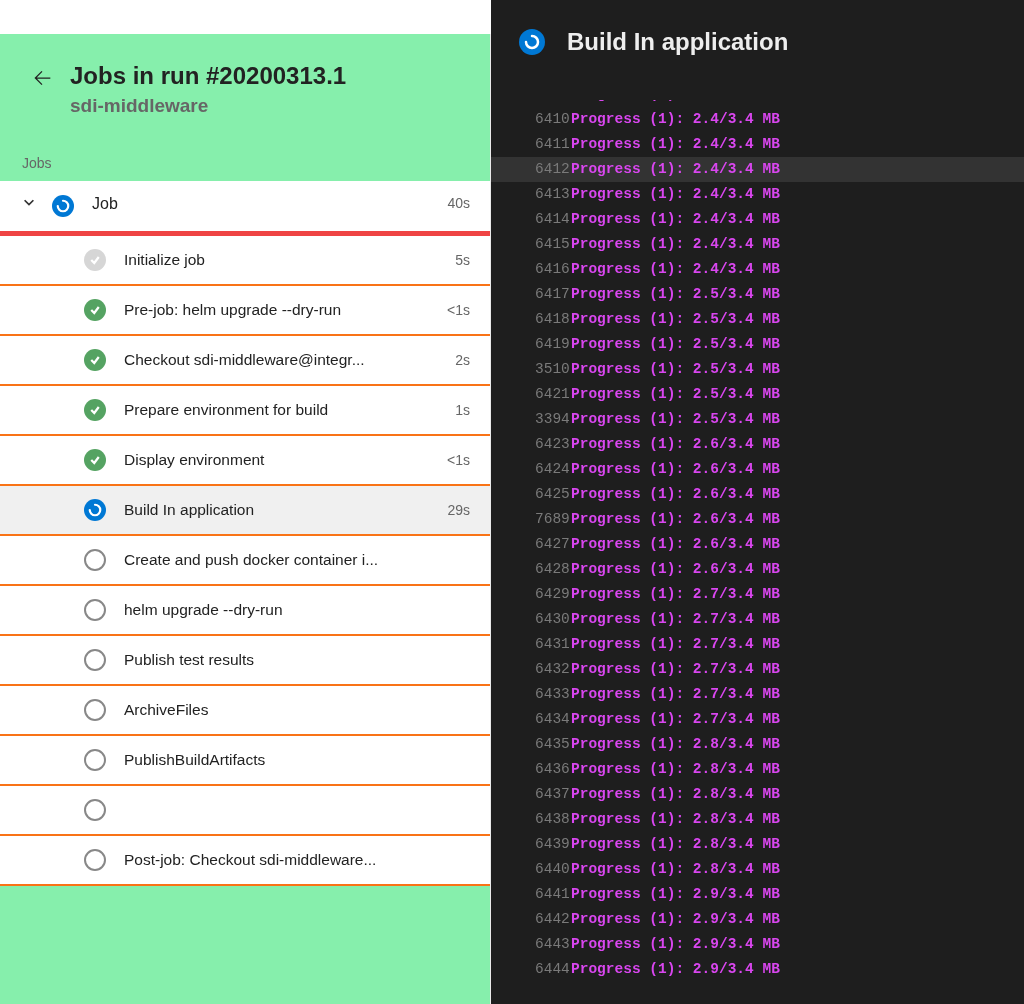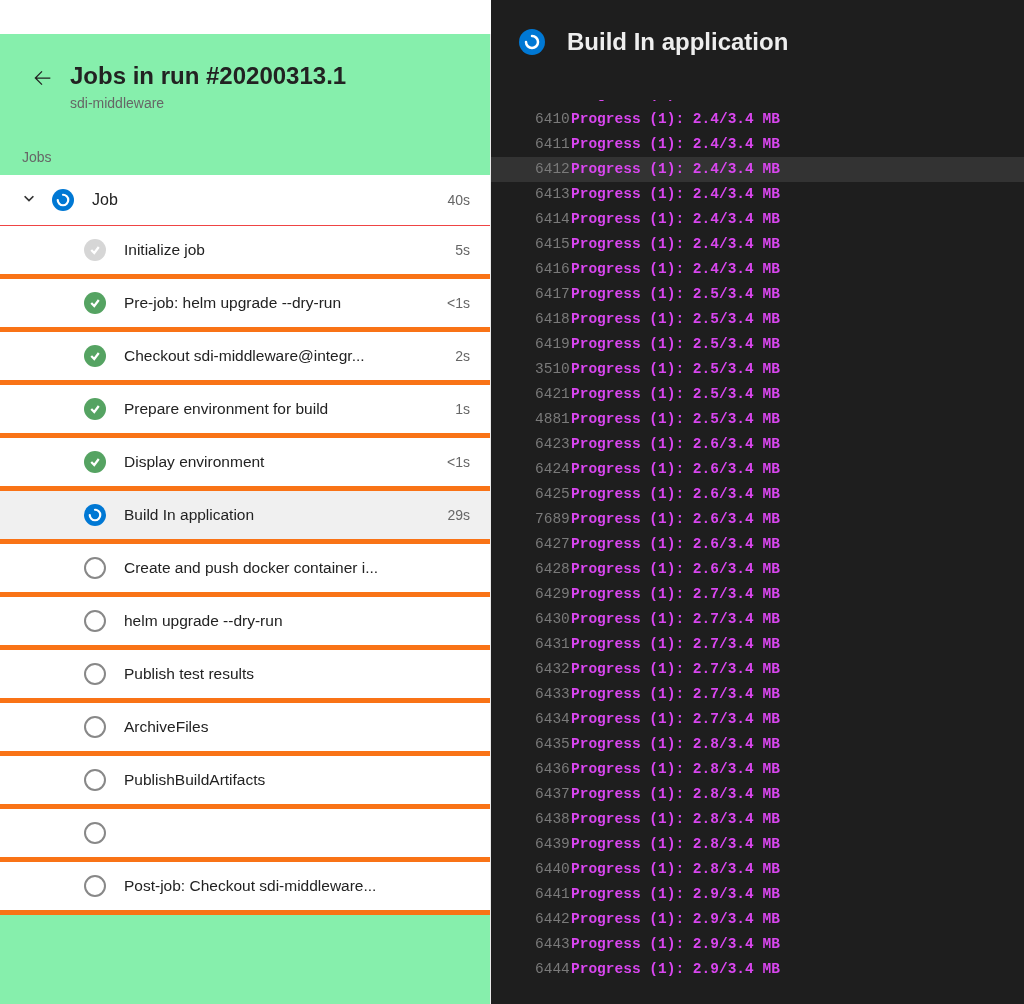--- a/index.html
+++ b/index.html
@@ -5,34 +5,34 @@
   * { box-sizing: border-box; margin: 0; padding: 0; }
   html, body { width: 1024px; height: 1004px; font-family: "Segoe UI", -apple-system, sans-serif; overflow: hidden; }
   body { display: flex; }
 
   
   .left-panel { width: 491px; height: 100%; background: #86efac; display: flex; flex-direction: column; border-right: 1px solid #eaeaea; margin-top: 34px; }
   .header { padding: 28px 18px 12px 30px; display: flex; align-items: flex-start; gap: 16px; }
   .back-arrow { width: 24px; height: 24px; display:flex; align-items:center; justify-content:center; margin-top: 4px; cursor:pointer; }
   .back-arrow svg { width: 20px; height: 20px; stroke: #222; stroke-width: 1.5; fill:none; }
   .title { font-size: 24px; font-weight: 600; color: #222; line-height: 1.2; }
-  .subtitle { font-size: 14px; color: #666; margin-top: 4px; }
+  .subtitle { font-size: 19px; color: #666; margin-top: 4px; font-weight: bold; }
   .section-label { font-size: 14px; color: #666; padding: 26px 0 10px 22px; }
 
-  .job-row { display:flex; align-items:center; padding: 14px 20px 14px 22px; background:#fff; border-bottom:1px solid #ef4444; cursor:pointer; }
+  .job-row { display:flex; padding: 14px 20px 14px 22px; background:#fff; border-bottom:5px solid #ef4444; cursor:pointer; }
   .job-row .chevron { width:16px; margin-right: 14px; }
   .job-row .chevron svg { width:14px; height:14px; stroke:#333; stroke-width:2; fill:none; }
   .job-icon { width:22px; height:22px; border-radius:50%; margin-right: 18px; display:flex; align-items:center; justify-content:center; flex-shrink:0; }
   .job-icon.running { background:#0078d4; }
   .job-icon.running svg { width:14px; height:14px; stroke:#fff; stroke-width:2.5; fill:none; }
   .job-label { flex:1; font-size:16px; color:#222; }
   .job-duration { font-size:14px; color:#666; }
 
   .steps { background:#fff; }
-  .step-row { display:flex; align-items:center; padding: 13px 20px 13px 84px; border-bottom:5px solid #f97316; cursor:pointer; }
+  .step-row { display:flex; align-items:center; padding: 13px 20px 13px 84px; border-bottom:2px solid #f97316; cursor:pointer; }
   .step-row.selected { background:#f0f0f0; }
   .step-icon { width:22px; height:22px; border-radius:50%; margin-right: 18px; display:flex; align-items:center; justify-content:center; flex-shrink:0; }
   .step-icon.success { background:#55a362; }
   .step-icon.success svg { width:12px; height:12px; stroke:#fff; stroke-width:3; fill:none; }
   .step-icon.skipped { background:#d6d6d6; }
   .step-icon.skipped svg { width:12px; height:12px; stroke:#fff; stroke-width:3; fill:none; }
   .step-icon.running { background:#0078d4; }
   .step-icon.running svg { width:14px; height:14px; stroke:#fff; stroke-width:2.5; fill:none; }
   .step-icon.pending { background:transparent; border:2px solid #888; }
   .step-label { flex:1; font-size:15.5px; color:#222; white-space:nowrap; overflow:hidden; text-overflow:ellipsis; }
@@ -191,21 +191,21 @@
       <div class="log-line highlighted"><span class="ln">6412</span><span class="lt">Progress (1): 2.4/3.4 MB</span></div>
       <div class="log-line"><span class="ln">6413</span><span class="lt">Progress (1): 2.4/3.4 MB</span></div>
       <div class="log-line"><span class="ln">6414</span><span class="lt">Progress (1): 2.4/3.4 MB</span></div>
       <div class="log-line"><span class="ln">6415</span><span class="lt">Progress (1): 2.4/3.4 MB</span></div>
       <div class="log-line"><span class="ln">6416</span><span class="lt">Progress (1): 2.4/3.4 MB</span></div>
       <div class="log-line"><span class="ln">6417</span><span class="lt">Progress (1): 2.5/3.4 MB</span></div>
       <div class="log-line"><span class="ln">6418</span><span class="lt">Progress (1): 2.5/3.4 MB</span></div>
       <div class="log-line"><span class="ln">6419</span><span class="lt">Progress (1): 2.5/3.4 MB</span></div>
       <div class="log-line"><span class="ln">3510</span><span class="lt">Progress (1): 2.5/3.4 MB</span></div>
       <div class="log-line"><span class="ln">6421</span><span class="lt">Progress (1): 2.5/3.4 MB</span></div>
-      <div class="log-line"><span class="ln">4881</span><span class="lt">Progress (1): 2.5/3.4 MB</span></div>
+      <div class="log-line"><span class="ln">3394</span><span class="lt">Progress (1): 2.5/3.4 MB</span></div>
       <div class="log-line"><span class="ln">6423</span><span class="lt">Progress (1): 2.6/3.4 MB</span></div>
       <div class="log-line"><span class="ln">6424</span><span class="lt">Progress (1): 2.6/3.4 MB</span></div>
       <div class="log-line"><span class="ln">6425</span><span class="lt">Progress (1): 2.6/3.4 MB</span></div>
       <div class="log-line"><span class="ln">7689</span><span class="lt">Progress (1): 2.6/3.4 MB</span></div>
       <div class="log-line"><span class="ln">6427</span><span class="lt">Progress (1): 2.6/3.4 MB</span></div>
       <div class="log-line"><span class="ln">6428</span><span class="lt">Progress (1): 2.6/3.4 MB</span></div>
       <div class="log-line"><span class="ln">6429</span><span class="lt">Progress (1): 2.7/3.4 MB</span></div>
       <div class="log-line"><span class="ln">6430</span><span class="lt">Progress (1): 2.7/3.4 MB</span></div>
       <div class="log-line"><span class="ln">6431</span><span class="lt">Progress (1): 2.7/3.4 MB</span></div>
       <div class="log-line"><span class="ln">6432</span><span class="lt">Progress (1): 2.7/3.4 MB</span></div>

